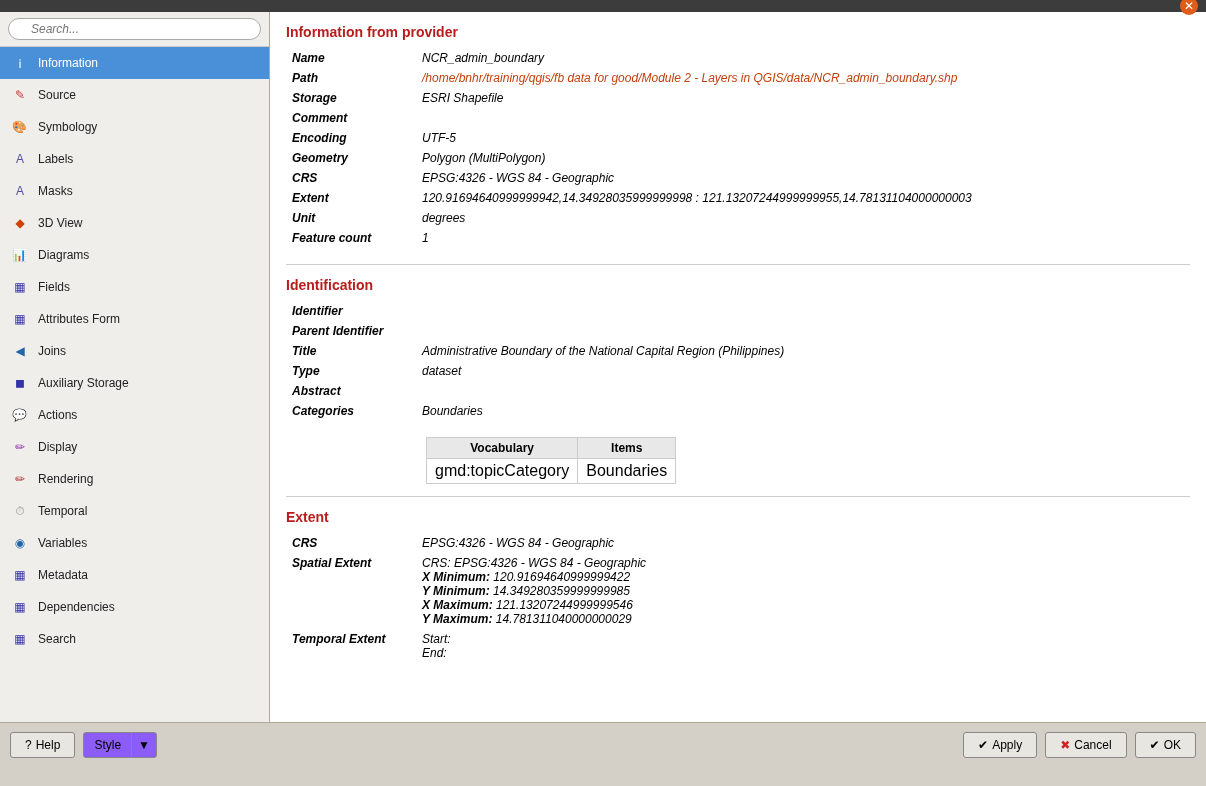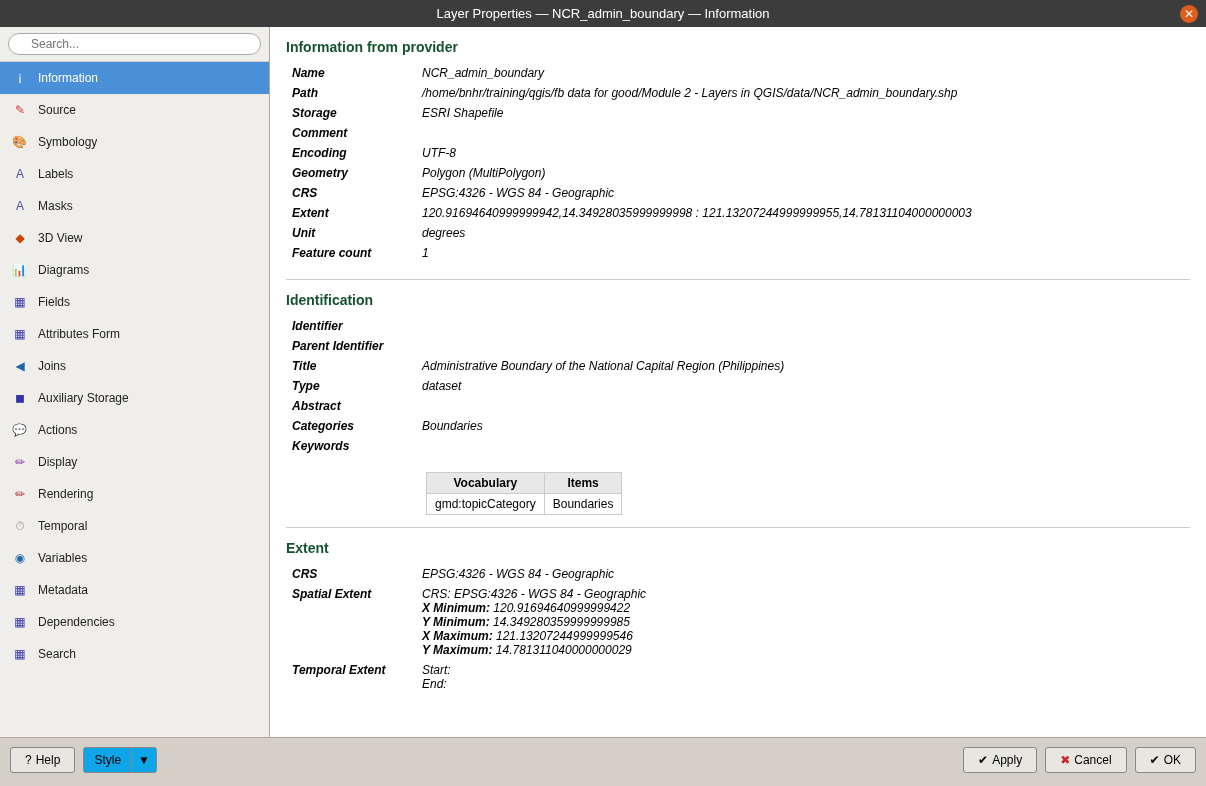--- a/index.html
+++ b/index.html
@@ -50,20 +50,21 @@
       padding: 6px 8px;
       border-bottom: 1px solid #ccc;
     }
     .sidebar-search input {
       width: 100%;
       padding: 3px 22px;
       border: 1px solid #aaa;
       border-radius: 11px;
       font-size: 12px;
       background: #fff;
+      font-style: italic;
     }
     .sidebar-item {
       display: flex;
       align-items: center;
       padding: 6px 10px;
       cursor: pointer;
       gap: 8px;
       font-size: 12px;
       color: #222;
     }
@@ -82,21 +83,21 @@
 
     
     .content-area {
       flex: 1;
       background: #fff;
       overflow-y: auto;
       padding: 12px 16px;
     }
 
     .section-title {
-      color: #14532d;
+      color: #b91c1c;
       font-size: 14px;
       font-weight: bold;
       margin-bottom: 8px;
     }
 
     .info-table {
       width: 100%;
       border-collapse: collapse;
       margin-bottom: 16px;
     }
@@ -105,21 +106,21 @@
       vertical-align: top;
       font-size: 12px;
       font-style: italic;
     }
     .info-table td:first-child {
       font-weight: bold;
       width: 130px;
       white-space: nowrap;
     }
     .info-table td a {
-      color: #000000;
+      color: #c2410c;
       text-decoration: none;
     }
 
     .section-divider {
       border: none;
       border-top: 1px solid #ccc;
       margin: 12px 0;
     }
 
     .keywords-table {
@@ -130,21 +131,21 @@
       background: #e8e8e8;
       border: 1px solid #ccc;
       padding: 3px 8px;
       font-size: 12px;
       font-weight: bold;
       margin-top: 28px;
     }
     .keywords-table td {
       border: 1px solid #ccc;
       padding: 3px 8px;
-      font-size: 12px;
+      font-size: 16px;
     }
 
     
     .bottom-bar {
       display: flex;
       align-items: center;
       padding: 6px 10px;
       background: #d4d0c8;
       border-top: 1px solid #b0a898;
       gap: 8px;
@@ -164,38 +165,37 @@
     }
     .btn-ok { background: #e8e6e0; }
     .btn-cancel { }
     .btn-apply { }
 
     .style-dropdown {
       display: flex;
       align-items: flex-end;
       border: 1px solid #888;
       border-radius: 3px;
-      background: #0ea5e9;
+      background: #8b5cf6;
       overflow: hidden;
     }
     .style-dropdown span {
       padding: 5px 10px;
       font-size: 12px;
     }
     .style-dropdown .arrow {
       padding: 5px 6px;
       border-left: 1px solid #888;
       cursor: pointer;
     }
   </style>
 </head>
 <body>
 
 <div class="title-bar">
-  <span>Layer Properties — NCR_admin_boundary — Information</span>
   <div class="close-btn">✕</div>
 </div>
 
 <div class="main-container">
 
   <div class="sidebar">
     <div class="sidebar-search">
       <input type="text" placeholder="Search..." style="">
     </div>
 
@@ -295,21 +295,21 @@
           <tr>
             <td>Storage</td>
             <td>ESRI Shapefile</td>
           </tr>
           <tr>
             <td>Comment</td>
             <td></td>
           </tr>
           <tr>
             <td>Encoding</td>
-            <td>UTF-8</td>
+            <td>UTF-5</td>
           </tr>
           <tr>
             <td>Geometry</td>
             <td>Polygon (MultiPolygon)</td>
           </tr>
           <tr>
             <td>CRS</td>
             <td>EPSG:4326 - WGS 84 - Geographic</td>
           </tr>
           <tr>
@@ -348,24 +348,20 @@
             <td>Type</td>
             <td>dataset</td>
           </tr>
           <tr>
             <td>Abstract</td>
             <td></td>
           </tr>
           <tr>
             <td>Categories</td>
             <td>Boundaries</td>
-          </tr>
-          <tr>
-            <td>Keywords</td>
-            <td></td>
           </tr>
         </tbody>
     </table>
 
     <div style="margin-left: 140px; margin-top: 4px; margin-bottom: 12px;">
       <table class="keywords-table">
         <thead>
           <tr>
             <th>Vocabulary</th>
             <th>Items</th>

